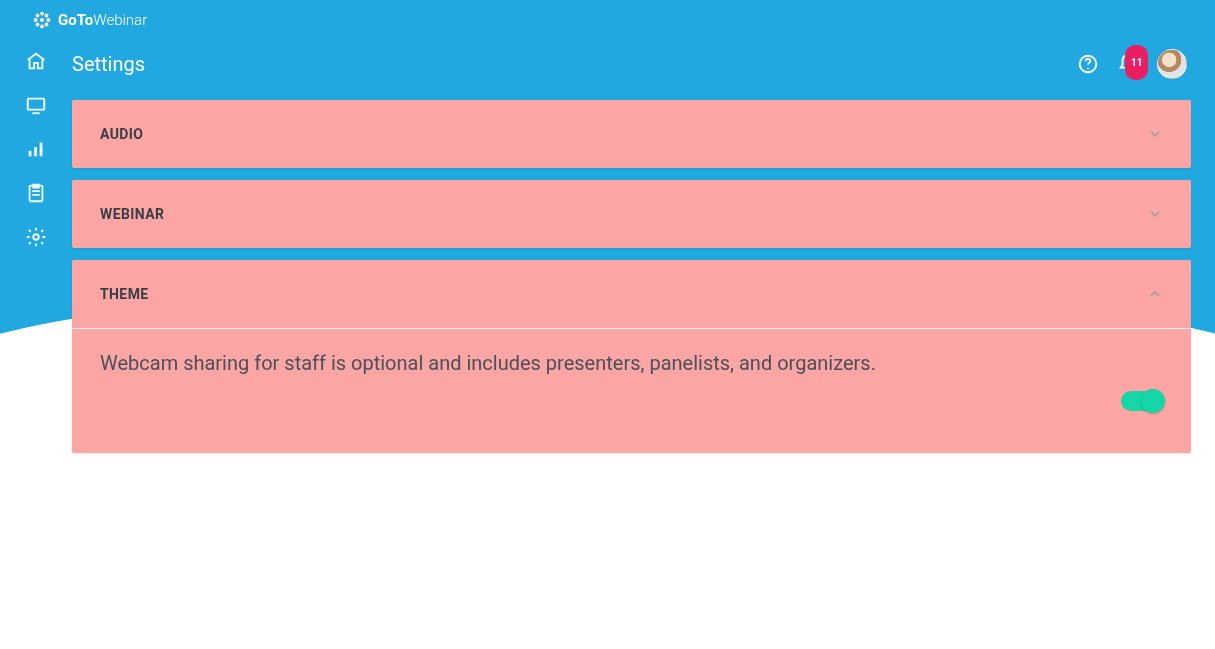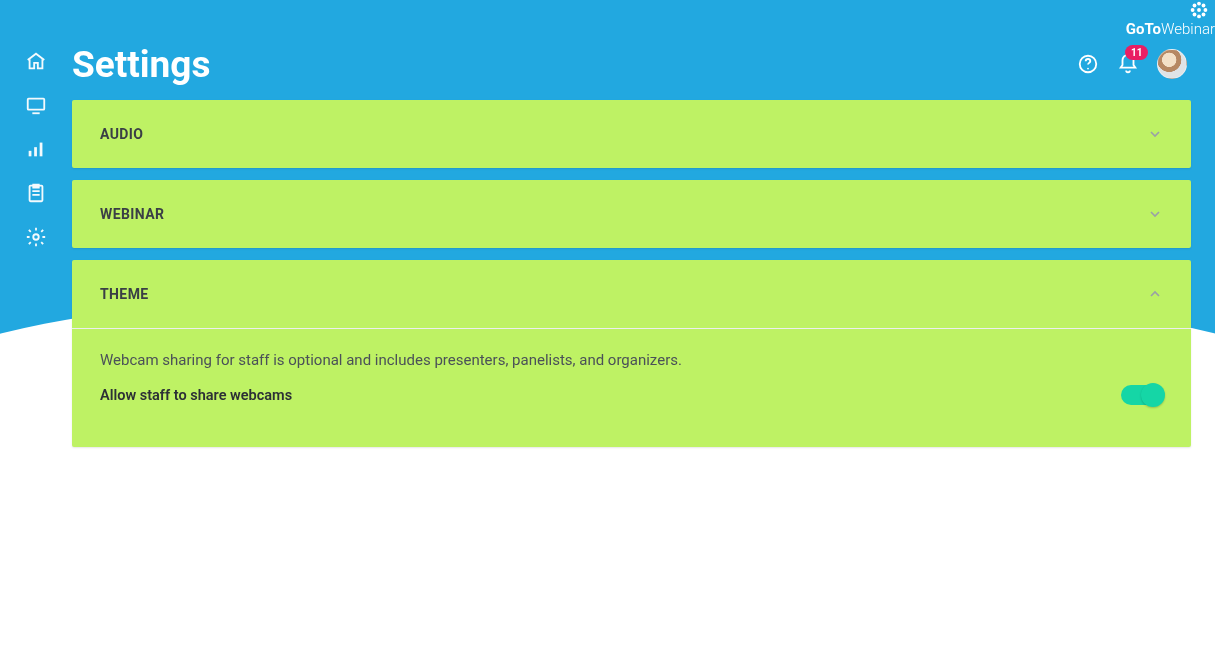--- a/index.html
+++ b/index.html
@@ -27,24 +27,23 @@
       bottom:-60px;
       height:120px;
       background:#fff;
       border-radius:50% 50% 0 0 / 100% 100% 0 0;
     }
     .logo-bar {
       position: relative;
       z-index: 2;
       height: 40px;
       display: flex;
-      align-items: flex-end;
+      align-items: center;
       padding: 0 0 0 32px;
       color: #fff;
-      flex-direction: column;
     }
     .logo-bar .logo-icon { width:20px; height:20px; margin-right:6px; }
     .logo-text { font-size: 15px; }
     .logo-text .bold { font-weight: 700; }
     .logo-text .light { font-weight: 300; }
     .layout {
       position: relative;
       z-index: 2;
       display: flex;
       height: calc(649px - 40px);
@@ -63,51 +62,51 @@
       cursor: pointer;
       opacity: 0.95;
     }
     .main { flex: 1; padding: 0 24px 24px 0; }
     .header-row {
       display: flex;
       align-items: center;
       height: 48px;
       color: #fff;
     }
-    .header-row h1 { font-size: 37px; font-weight: 700; }
+    .header-row h1 { font-size: 20px; font-weight: 400; }
     .header-right {
       margin-left: auto;
       display: flex;
       align-items: center;
       gap: 18px;
       padding-right: 4px;
     }
     .icon-btn { width:22px; height:22px; cursor:pointer; color:#fff; }
     .bell-wrap { position: relative; }
     .badge {
       position: absolute;
       top: -8px; left: 8px;
       background: #e91e63;
       color: #fff;
       font-size: 10px;
       font-weight: 700;
       border-radius: 10px;
-      padding: 1px 6px;
+      padding: 11px 6px;
       line-height: 13px;
     }
     .avatar {
       width: 30px; height: 30px;
       border-radius: 50%;
       background: radial-gradient(circle at 40% 35%, #f3e0c7 0 28%, #b68863 30% 48%, #dfe3e6 50% 100%);
       cursor: pointer;
       border: 1px solid rgba(255,255,255,.4);
     }
     .cards { margin-top: 12px; display:flex; flex-direction:column; gap:12px; }
     .card {
-      background:#bef264;
+      background:#fca5a5;
       border-radius:2px;
       box-shadow: 0 1px 2px rgba(0,0,0,.10);
     }
     .card-header {
       display:flex;
       align-items:center;
       padding: 26px 28px;
       cursor:pointer;
     }
     .card-header .title {
@@ -116,21 +115,21 @@
       letter-spacing: .4px;
       color: #3a3f45;
     }
     .card-header .chev { margin-left:auto; color:#9aa0a6; }
     .card.expanded .card-body { display:block; }
     .card-body {
       display:none;
       border-top: 1px solid #eceef0;
       padding: 22px 28px 42px;
     }
-    .desc { font-size: 15px; color:#4b5158; margin-bottom: 16px; }
+    .desc { font-size: 20px; color:#4b5158; margin-bottom: 16px; }
     .setting-row { display:flex; align-items:center; }
     .setting-label { font-size: 14.5px; font-weight: 600; color:#2c3035; }
     .toggle {
       margin-left:auto;
       width:42px; height:20px;
       background:#15d6a6;
       border-radius:20px;
       position:relative;
       cursor:pointer;
     }
@@ -260,21 +259,20 @@
           <span class="title">THEME</span>
           <span class="chev">
             <svg width="16" height="16" viewBox="0 0 24 24" fill="none" stroke="currentColor" stroke-width="2.5">
                 <path d="M6 15l6-6 6 6"></path>
               </svg>
           </span>
         </div>
         <div class="card-body">
           <p class="desc">Webcam sharing for staff is optional and includes presenters, panelists, and organizers.</p>
           <div class="setting-row">
-            <span class="setting-label">Allow staff to share webcams</span>
             <span class="toggle" role="switch" aria-checked="true"></span>
           </div>
         </div>
       </div>
 
     </div>
   </div>
 </div>
 
 </body></html>

